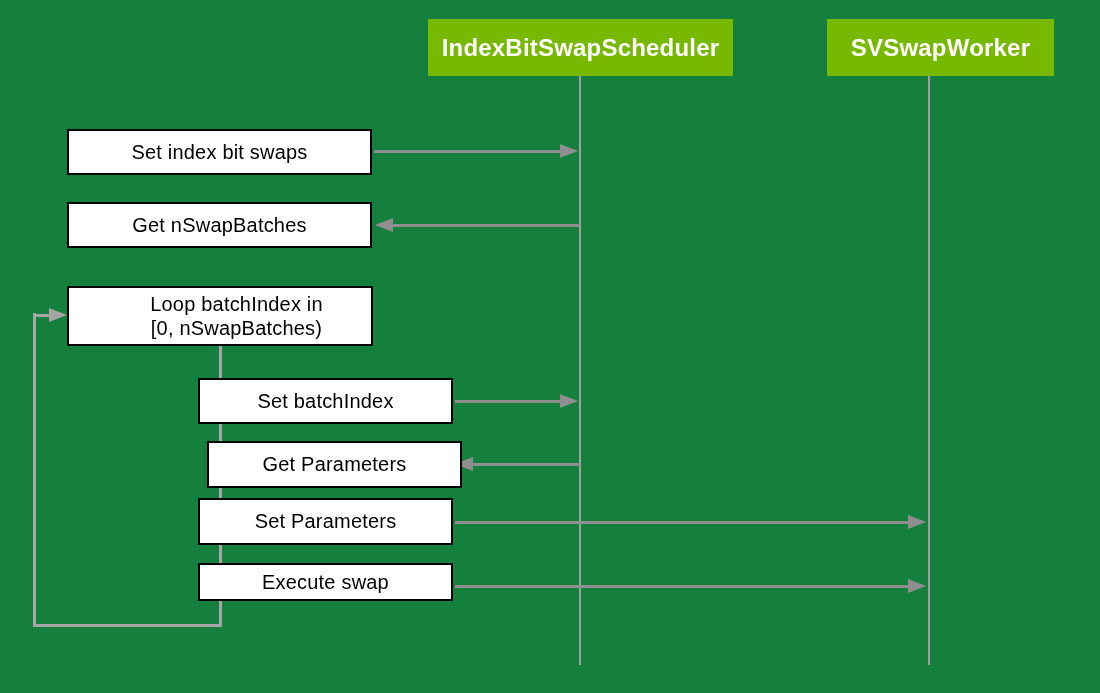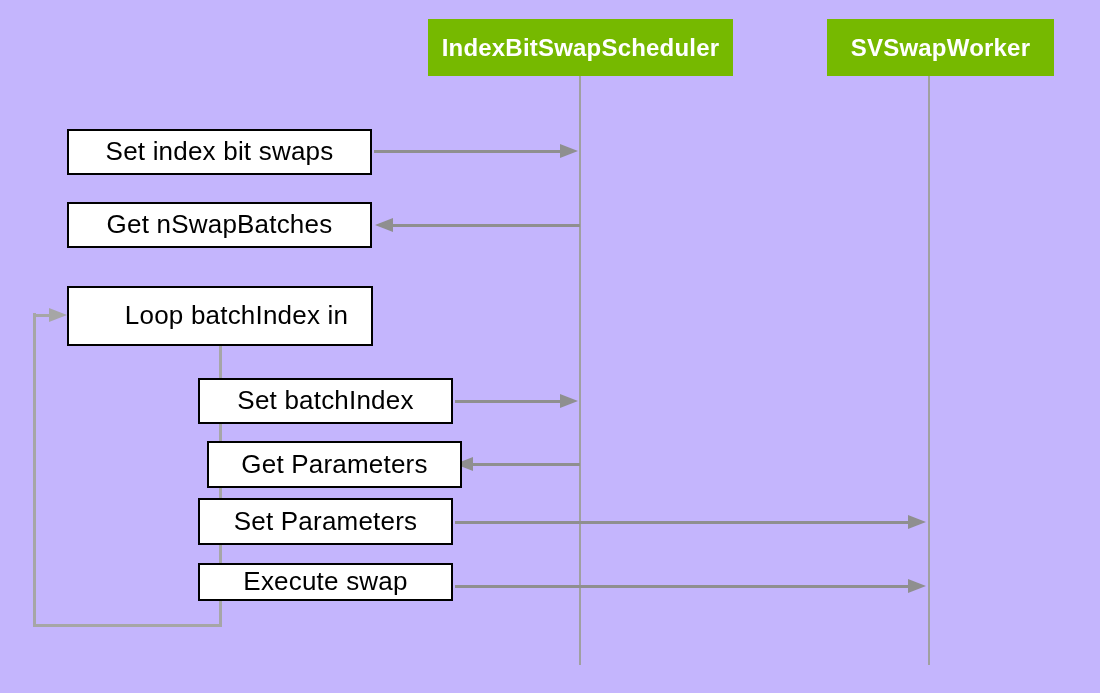--- a/index.html
+++ b/index.html
@@ -5,21 +5,21 @@
   html, body {
     margin: 0;
     padding: 0;
     background: #ffffff;
     font-family: "Liberation Sans", "DejaVu Sans", sans-serif;
   }
   .canvas {
     position: relative;
     width: 1100px;
     height: 693px;
-    background: #c4b5fd;
+    background: #15803d;
     overflow: hidden;
   }
 
   
   .participant {
     position: absolute;
     top: 19px;
     height: 57px;
     background: var(--brand-green, #76B900);
     color: var(--header-text, #ffffff);
@@ -50,21 +50,21 @@
   .step-box {
     position: absolute;
     box-sizing: border-box;
     background: #ffffff;
     border: 2px solid var(--box-border, #000000);
     color: var(--body-text, #000000);
     display: flex;
     align-items: center;
     justify-content: center;
     text-align: center;
-    font-size: 26px;
+    font-size: 20px;
     letter-spacing: 0.2px;
     line-height: 1.22;
     z-index: 2;
   }
   .box-set-index-bit-swaps { left: 67px;  top: 129px; width: 305px; height: 46px; }
   .box-get-nswapbatches    { left: 67px;  top: 202px; width: 305px; height: 46px; }
   .box-loop                { left: 67px;  top: 286px; width: 306px; height: 60px; flex-direction: column; padding-left: 33px; }
   .box-set-batchindex      { left: 198px; top: 378px; width: 255px; height: 46px; }
   .box-get-parameters      { left: 198px; top: 441px; width: 255px; height: 47px; margin-left: 9px; }
   .box-set-parameters      { left: 198px; top: 498px; width: 255px; height: 47px; }
@@ -136,20 +136,21 @@
 
   <div class="participant scheduler">IndexBitSwapScheduler</div>
   <div class="participant worker">SVSwapWorker</div>
 
   <div class="step-box box-set-index-bit-swaps">Set index bit swaps</div>
 
   <div class="step-box box-get-nswapbatches">Get nSwapBatches</div>
 
   <div class="step-box box-loop">
     <span>Loop batchIndex in</span>
+    <span>[0, nSwapBatches)</span>
   </div>
 
   <div class="step-box box-set-batchindex">Set batchIndex</div>
 
   <div class="step-box box-get-parameters">Get Parameters</div>
 
   <div class="step-box box-set-parameters">Set Parameters</div>
 
   <div class="step-box box-execute-swap">Execute swap</div>
 

